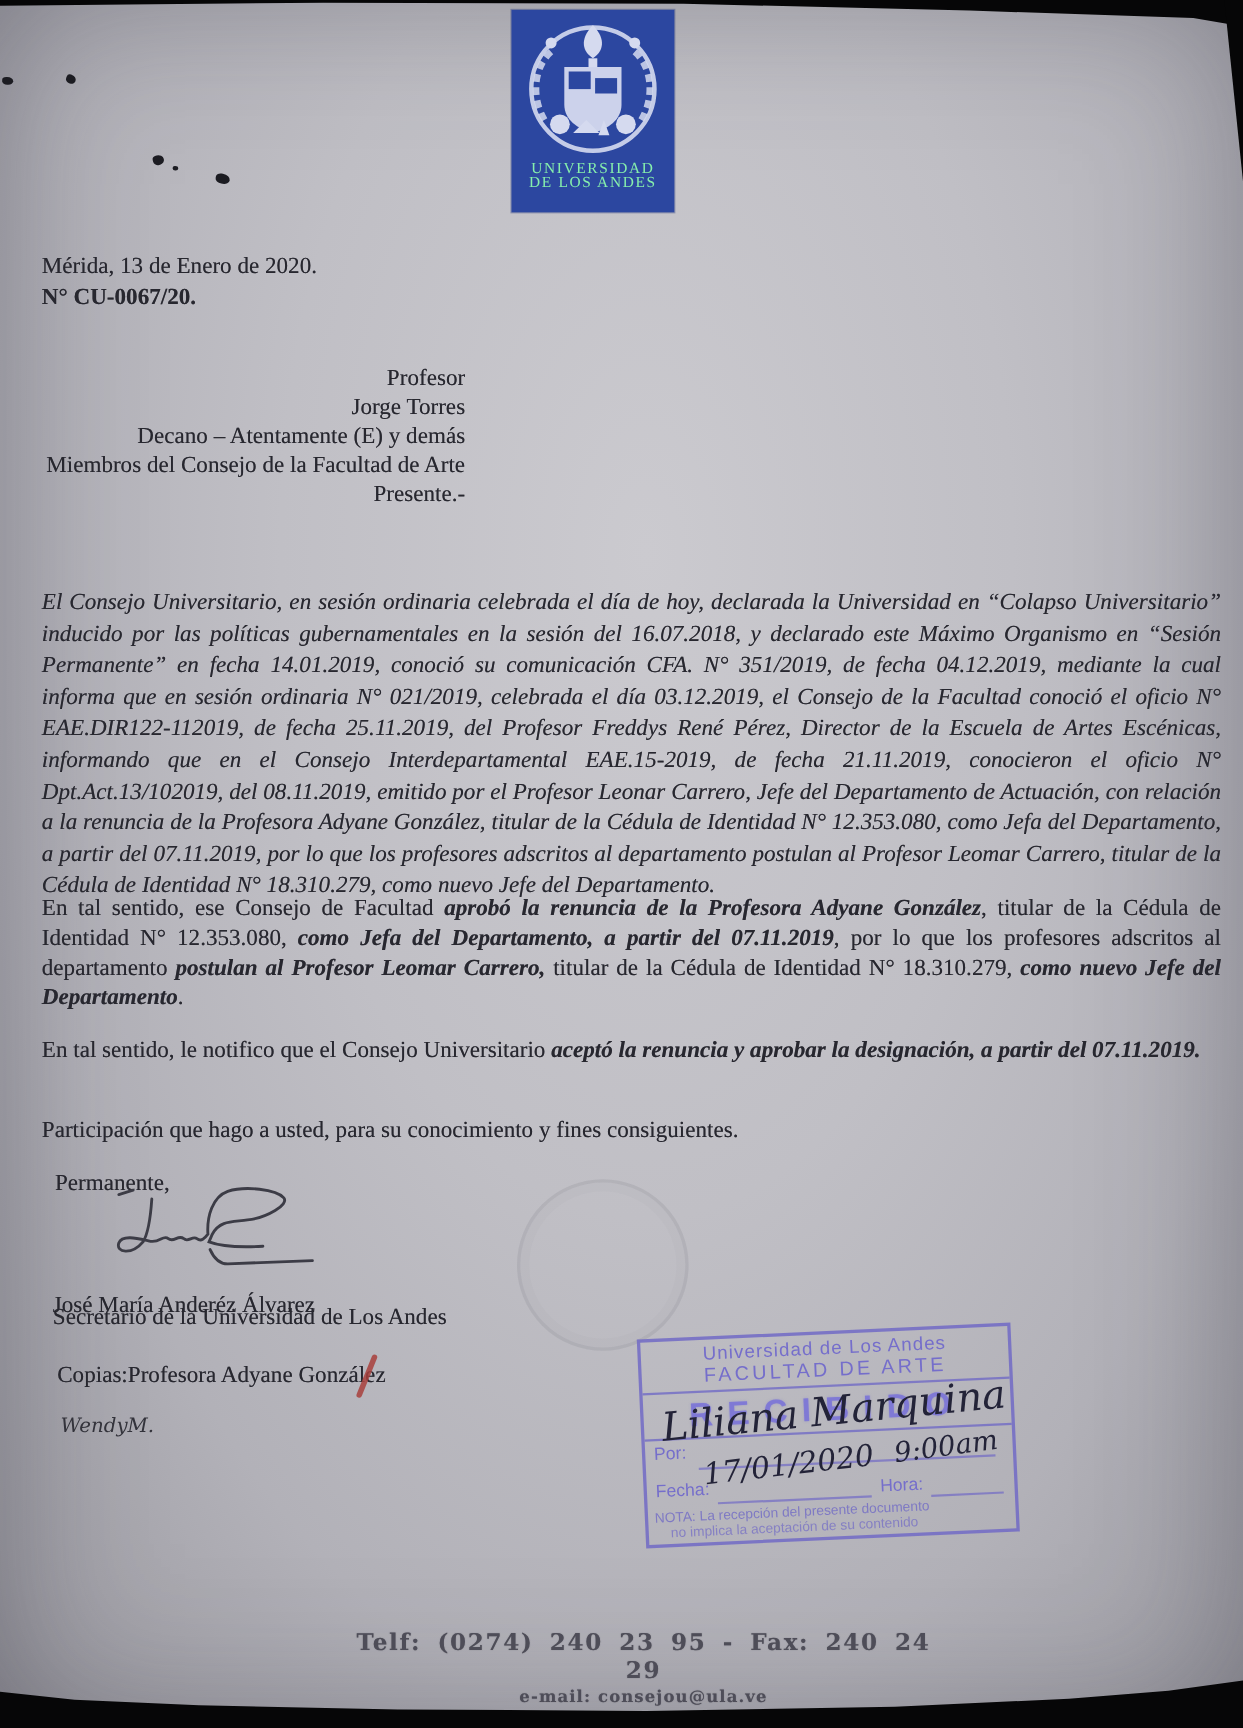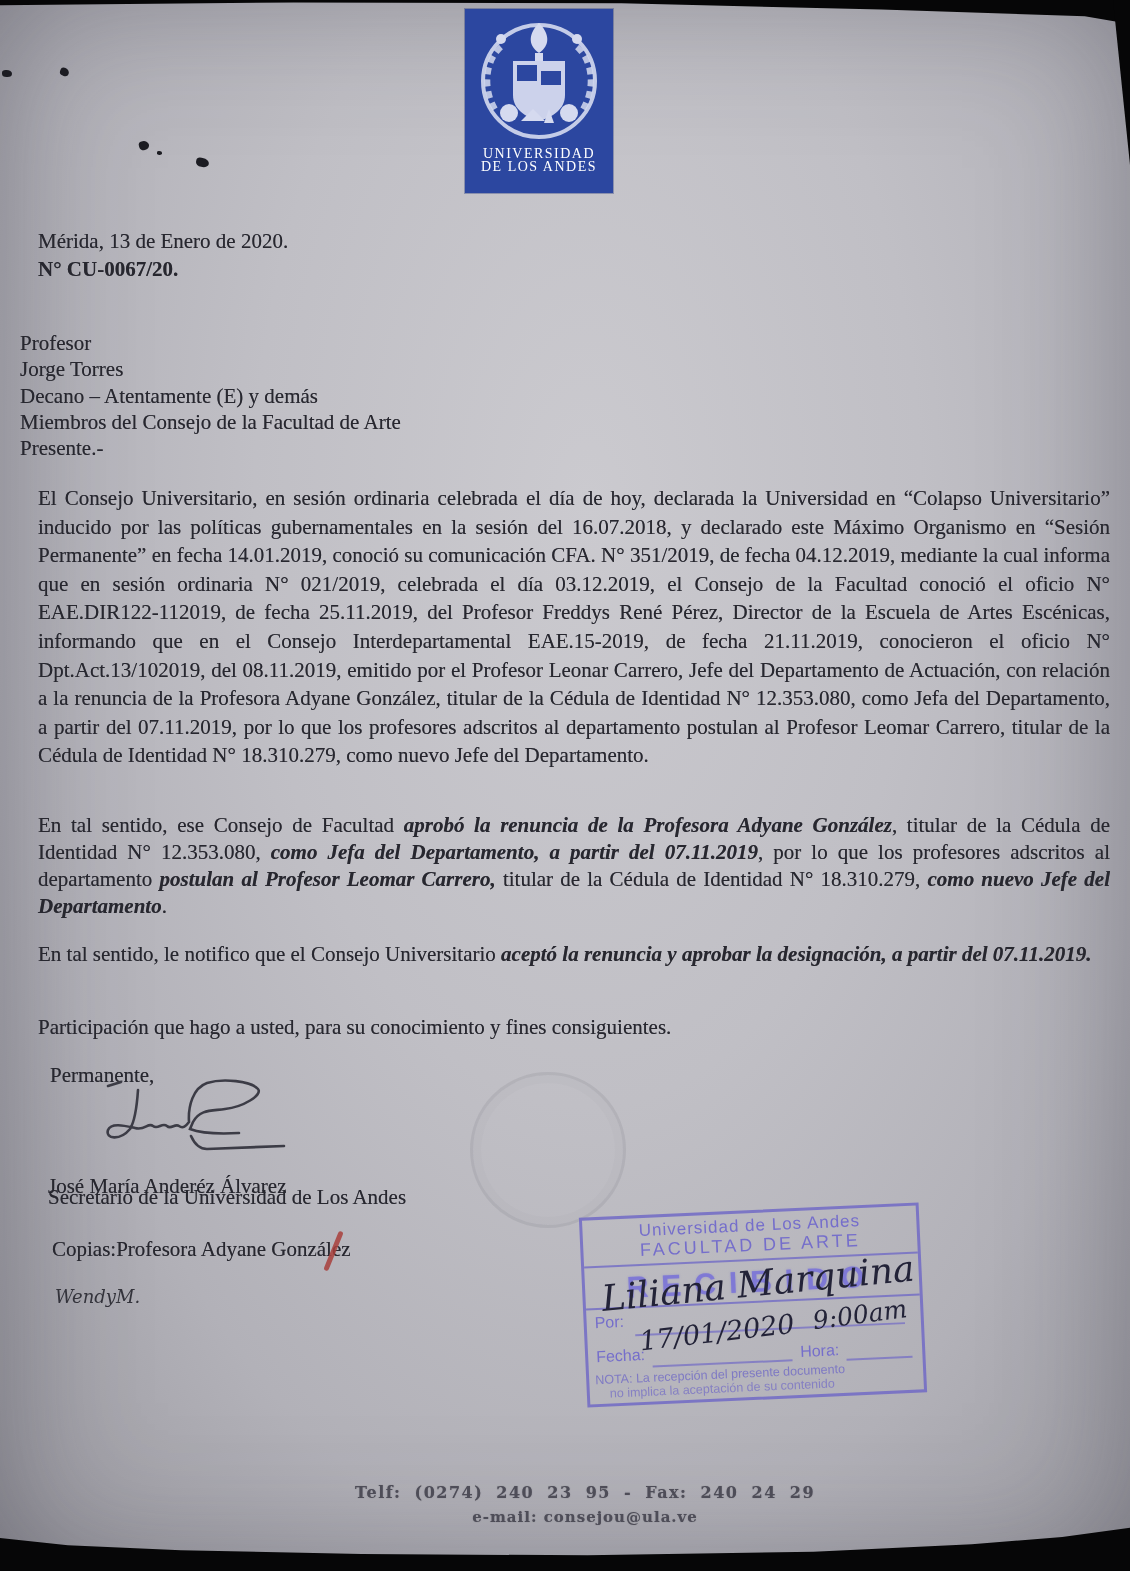--- a/index.html
+++ b/index.html
@@ -16,33 +16,33 @@
     clip-path:polygon(0 0,100% 0,100% 100%,96% 68%,78% 40%,55% 14%,26% 10%,0 22%);}
   .edge-right{position:absolute;right:0;top:0;width:17px;height:165px;background:#060607;
     clip-path:polygon(100% 0,0 0,100% 100%);}
   .edge-bottom{position:absolute;left:0;bottom:0;width:100%;height:46px;background:#060607;
     clip-path:polygon(0 28%,6% 44%,16% 55%,32% 63%,52% 66%,72% 58%,86% 42%,94% 26%,100% 6%,100% 100%,0 100%);}
 
   
   .logo{left:465px;top:9px;width:148px;height:184px;background:#2c47a0;
         box-shadow:0 0 0 1px rgba(30,50,120,.35);display:flex;flex-direction:column;align-items:center;}
   .logo svg{display:block;}
-  .logo-text{color:#ffffff;font-family:"Liberation Serif",serif;
+  .logo-text{color:#86efac;font-family:"Liberation Serif",serif;
              font-size:14px;letter-spacing:1.5px;line-height:17px;margin-top:-4px;}
 
   .org-title{left:0;top:206px;width:1130px;text-align:center;color:#62626e;
              font-family:"DejaVu Serif",serif;font-size:23px;letter-spacing:5px;
              text-shadow:0 0 1px rgba(98,98,110,.6);}
 
   .txt{color:#27272f;font-size:21px;line-height:26px;text-shadow:0 0 .5px rgba(39,39,47,.55);}
   .date-line{left:38px;top:228px;}
   .ref-line{left:38px;top:256px;font-weight:bold;}
-  .recipient{left:20px;top:330px;line-height:26.3px;}
+  .recipient{left:42px;top:330px;line-height:26.3px;text-align:right;}
   .para{left:38px;width:1072px;text-align:justify;}
-  .p1{top:484px;line-height:28.6px;}
+  .p1{top:533px;line-height:28.6px;font-style:italic;}
   .p2{top:812px;line-height:27px;}
   .p3{top:941px;line-height:27px;}
   .p4{top:1014px;}
   .bi{font-weight:bold;font-style:italic;}
   .salutation{left:50px;top:1062px;}
   .sig{left:50px;top:1078px;}
   .signer-name{left:48px;top:1156px;margin-top:17px;}
   .signer-title{left:48px;top:1184px;}
   .copies{left:52px;top:1236px;}
   .red-slash{left:331px;top:1230px;width:5px;height:42px;background:#a8403c;
@@ -74,21 +74,21 @@
   .stamp .nota2{position:absolute;left:20px;top:167px;font-size:12.5px;color:rgba(113,106,198,.7);}
   .hand{font-family:"DejaVu Serif",serif;font-style:italic;color:#232338;}
   .hand-name{position:absolute;left:16px;top:50px;font-size:36px;transform:rotate(-3deg);white-space:nowrap;}
   .hand-fecha{position:absolute;left:52px;top:102px;font-size:27px;transform:rotate(-4deg);}
   .hand-hora{position:absolute;left:226px;top:92px;font-size:25px;transform:rotate(-5deg);white-space:nowrap;}
 
   .footer{left:305px;top:1480px;width:560px;text-align:center;color:#4e4d58;
           font-family:"DejaVu Serif",serif;font-weight:bold;
           text-shadow:0 0 1px rgba(78,77,88,.5);}
   .footer .f1{font-size:16px;letter-spacing:1.5px;line-height:25px;}
-  .footer .f2{font-size:16px;letter-spacing:1.5px;word-spacing:6px;line-height:25px;}
+  .footer .f2{font-size:21px;letter-spacing:1.5px;word-spacing:6px;line-height:25px;}
   .footer .f3{font-size:15px;letter-spacing:1px;line-height:24px;}
 </style>
 </head>
 <body>
 
 <div class="photo">
   <div class="paper">
 
     <div class="speck" style="left:60px;top:68px;width:9px;height:8px;transform:rotate(20deg);"></div>
     <div class="speck" style="left:2px;top:70px;width:10px;height:7px;"></div>

